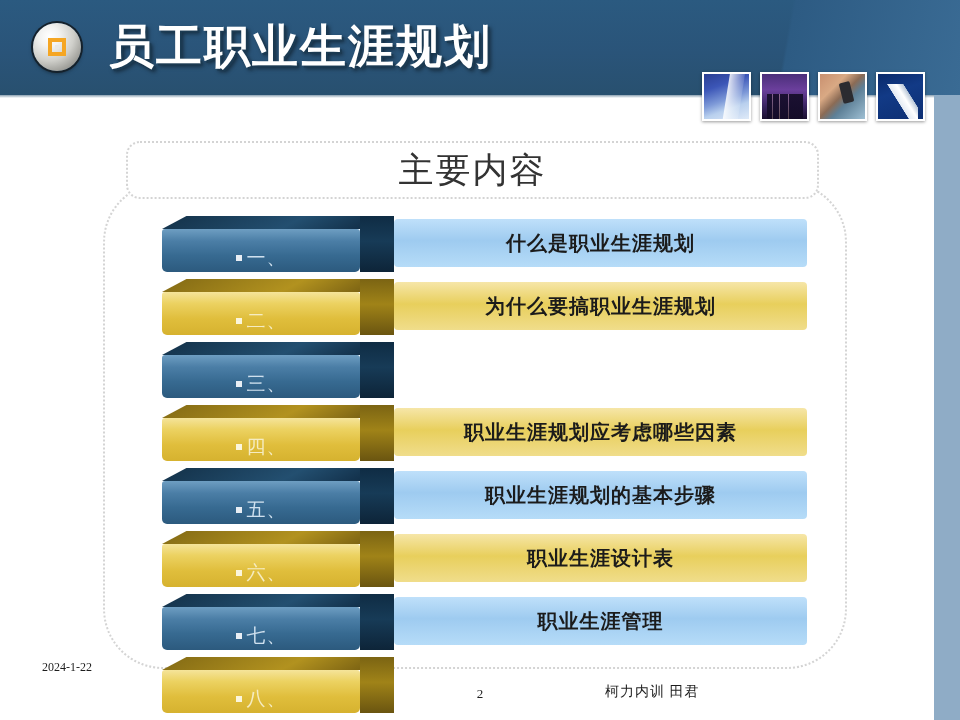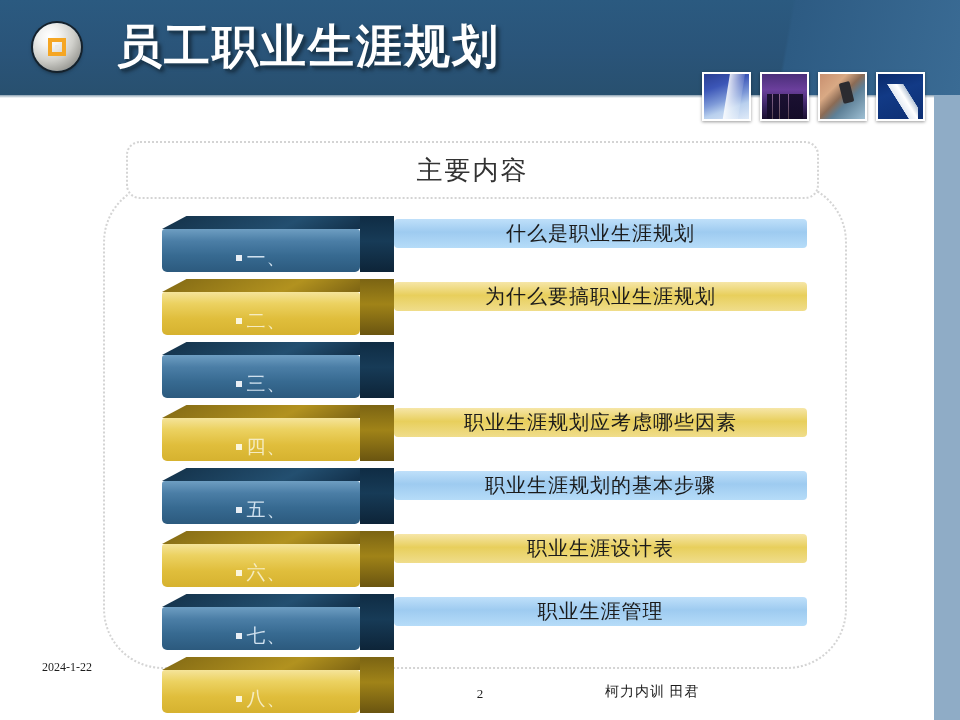--- a/index.html
+++ b/index.html
@@ -65,21 +65,20 @@
     left: 108px; top: 10px;
     height: 74px;
     line-height: 74px;
     font-family: "Liberation Serif", "DejaVu Serif", serif;
     font-size: 46px;
     font-weight: 700;
     color: #ffffff;
     letter-spacing: 2px;
     text-shadow: 2px 2px 0 #1b3a52, 3px 3px 4px rgba(0,0,0,.55);
     white-space: nowrap;
-    margin-left: 8px;
   }
 
   
   #header-photos {
     position: absolute;
     left: 702px; top: 72px;
     display: flex;
     gap: 9px;
     z-index: 5;
   }
@@ -150,21 +149,21 @@
     left: 126px; top: 141px;
     width: 693px; height: 58px;
     border: 2px dotted #d4d4d4;
     border-radius: 14px;
     box-sizing: border-box;
     background: #ffffff;
     display: flex; align-items: center; justify-content: center;
   }
   #section-title {
     font-family: "Liberation Serif", "DejaVu Serif", serif;
-    font-size: 26px;
+    font-size: 35px;
     color: #333333;
     letter-spacing: 2px;
   }
 
   #rows {
     position: absolute;
     left: 162px; top: 216px;
     width: 645px;
   }
   .row {
@@ -223,26 +222,26 @@
   .gold .num-top  { background: linear-gradient(90deg,#8a7016 0%, #b2921f 60%, #7d6413 100%); }
   .gold .num-side { background: linear-gradient(180deg,#7b6413 0%, #a08318 45%, #6a5510 100%); }
   .gold .num-face { background: linear-gradient(180deg,#f5e49a 0%, #ecd262 26%, #e0be3c 62%, #d6b22f 100%); }
   .gold .num-label{ color:#f5ecc2; }
   .gold .num-bullet{ background:#fbf6dd; }
   .gold .text-bar { background: linear-gradient(180deg,#f6e6a8 0%, #e8cf5c 46%, #f0dd8b 100%); color:#1b1b1b; }
 
   .text-bar {
     position: absolute;
     left: 232px; top: 3px;
-    width: 413px; height: 29px;
+    width: 413px; height: 48px;
     border-radius: 4px;
     display: flex; align-items: center; justify-content: center;
     font-family: "Liberation Serif", "DejaVu Serif", serif;
     font-size: 20px;
-    font-weight: 400;
+    font-weight: 700;
     letter-spacing: 1px;
     box-sizing: border-box;
     z-index: 1;
   }
 
   
   #footer-date {
     position: absolute;
     left: 42px; top: 660px;
     font-size: 12px;

